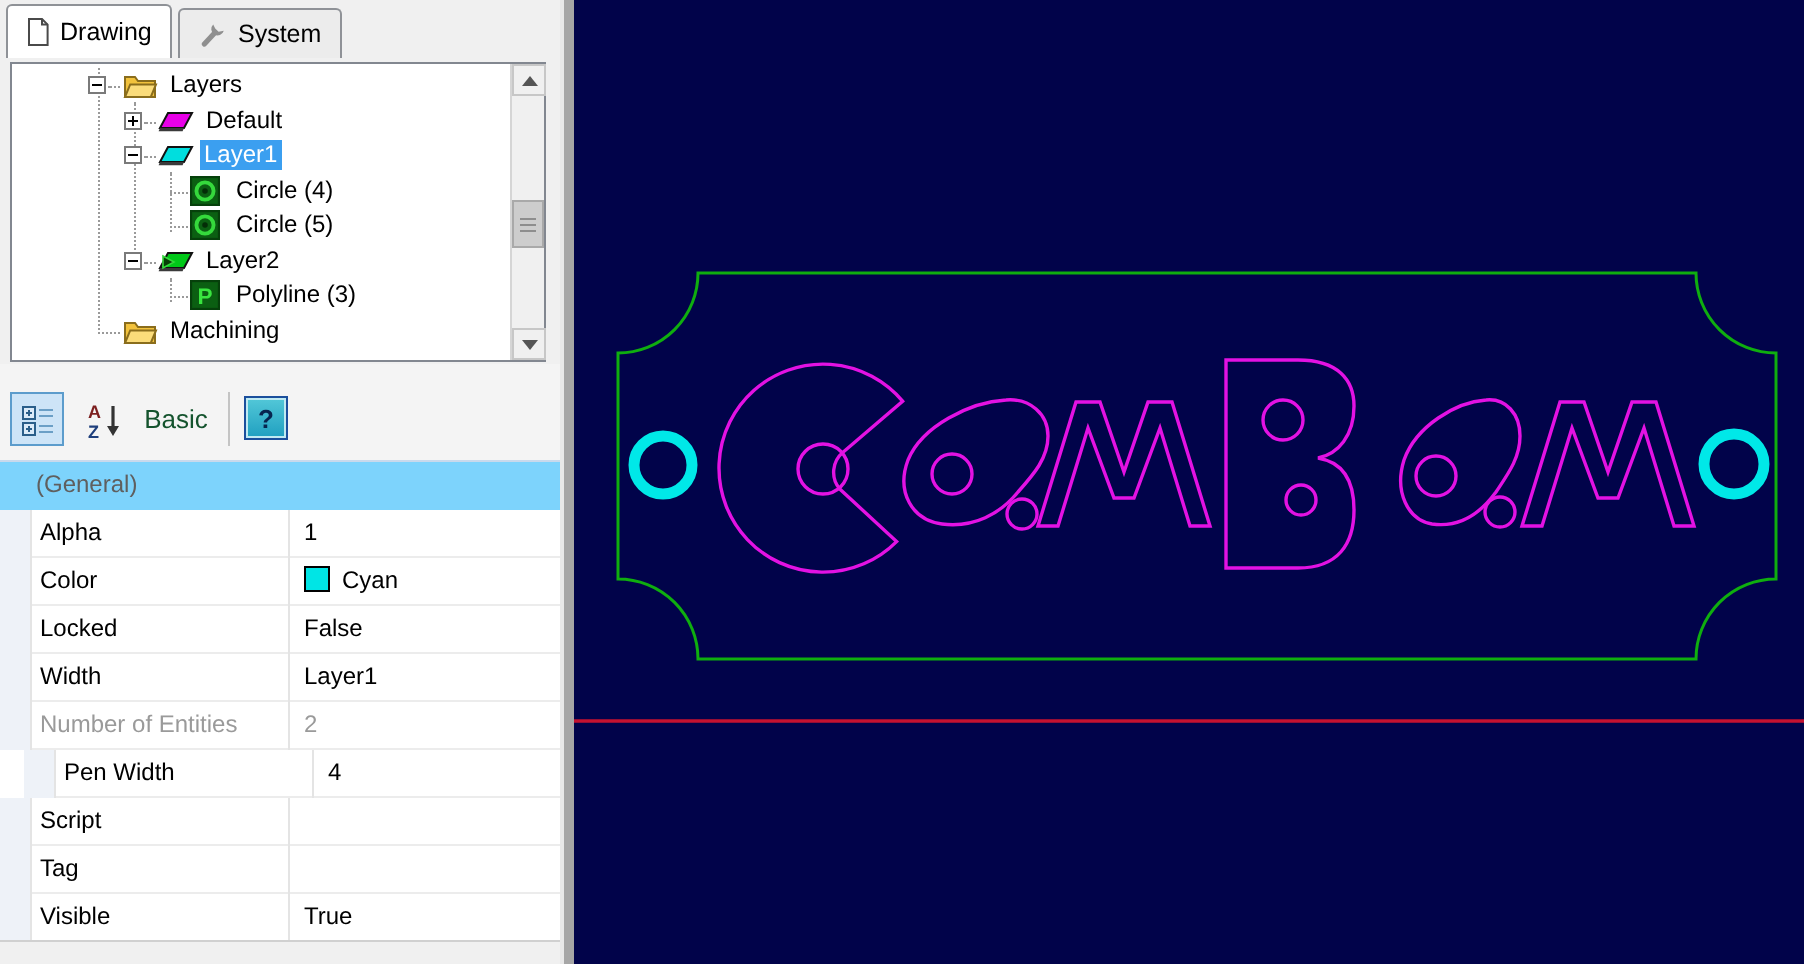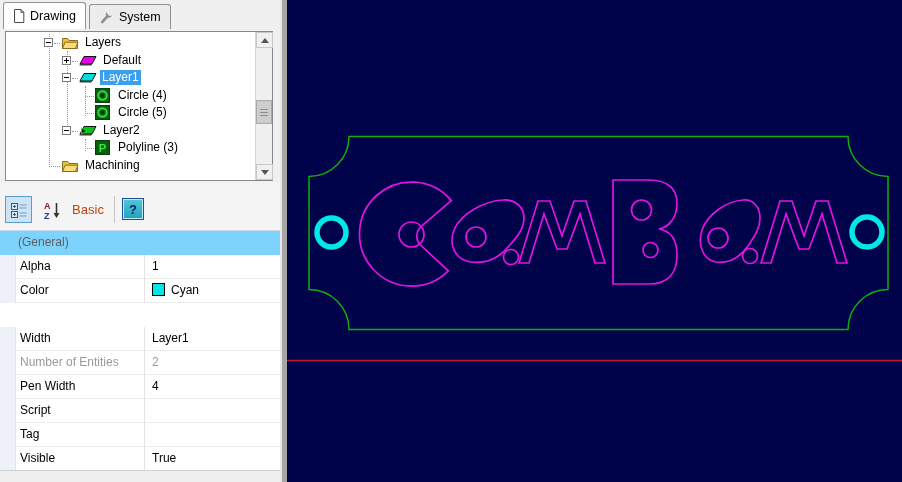--- a/index.html
+++ b/index.html
@@ -39,21 +39,21 @@
   .tri-up { width:0; height:0; border-left:4px solid transparent; border-right:4px solid transparent; border-bottom:5px solid #555; }
   .tri-down { width:0; height:0; border-left:4px solid transparent; border-right:4px solid transparent; border-top:5px solid #555; }
   .sthumb { position:absolute; left:0; top:68px; width:16px; height:24px; background:#cdcdcd; border:1px solid #a9a9a9; }
   .sthumb::before { content:""; position:absolute; left:3px; right:3px; top:8px; height:1px; background:#8e8e8e; box-shadow:0 3px 0 #8e8e8e, 0 6px 0 #8e8e8e; }
 
   
   .prop-toolbar { position:absolute; left:0; top:182px; width:280px; height:48px; background:#f4f4f4; }
   .tool-btn { position:absolute; top:14px; height:27px; display:flex; align-items:center; justify-content:center; cursor:default; }
   .tool-btn.cat { left:5px; width:27px; background:#cde4f7; border:1px solid #5c9ccc; }
   .tool-btn.az { left:38px; width:27px; }
-  .tool-btn.basic { left:66px; width:44px; font-size:13px; color:#c2410c; }
+  .tool-btn.basic { left:66px; width:44px; font-size:13px; color:#14532d; }
   .tool-sep { position:absolute; left:114px; top:14px; height:27px; width:1px; background:#c4c4c4; }
   .tool-btn.help { left:122px; top:16px; width:22px; height:22px;
     background:linear-gradient(#53c8d8,#1f9fc0); border:1px solid #1b4f9c; box-shadow:inset 0 0 0 1px #bfeaf2;
     color:#07254f; font-weight:bold; font-size:13px; }
 
   
   .prop-grid { position:absolute; left:0; top:230px; width:280px; height:240px; background:#fff; border-top:1px solid #c9d9ec; }
   .pg-header { position:absolute; left:0; top:0; width:280px; height:24px; background:#7dd3fc; color:#5f5f5f; }
   .pg-header .expander { position:absolute; left:4px; top:7px; }
   .pg-header .sec { position:absolute; left:18px; top:4px; }
@@ -231,34 +231,39 @@
         <div class="pg-name">Alpha</div>
         <div class="pg-value">1</div>
       </div>
 
       <div class="pg-row" style="top:48px;">
         <div class="pg-margin"></div>
         <div class="pg-name">Color</div>
         <div class="pg-value"><span class="swatch" style="background:#00e5e5;"></span><span>Cyan</span></div>
       </div>
 
+      <div class="pg-row" style="top:72px;">
+        <div class="pg-margin"></div>
+        <div class="pg-name">Locked</div>
+        <div class="pg-value">False</div>
+      </div>
 
       <div class="pg-row" style="top:96px;">
         <div class="pg-margin"></div>
         <div class="pg-name">Width</div>
         <div class="pg-value">Layer1</div>
       </div>
 
       <div class="pg-row readonly" style="top:120px;">
         <div class="pg-margin"></div>
         <div class="pg-name">Number of Entities</div>
         <div class="pg-value">2</div>
       </div>
 
-      <div class="pg-row" style="top:144px;">
+      <div class="pg-row" style="top:144px;margin-left:12px;">
         <div class="pg-margin"></div>
         <div class="pg-name">Pen Width</div>
         <div class="pg-value">4</div>
       </div>
 
       <div class="pg-row" style="top:168px;">
         <div class="pg-margin"></div>
         <div class="pg-name">Script</div>
         <div class="pg-value"></div>
       </div>

